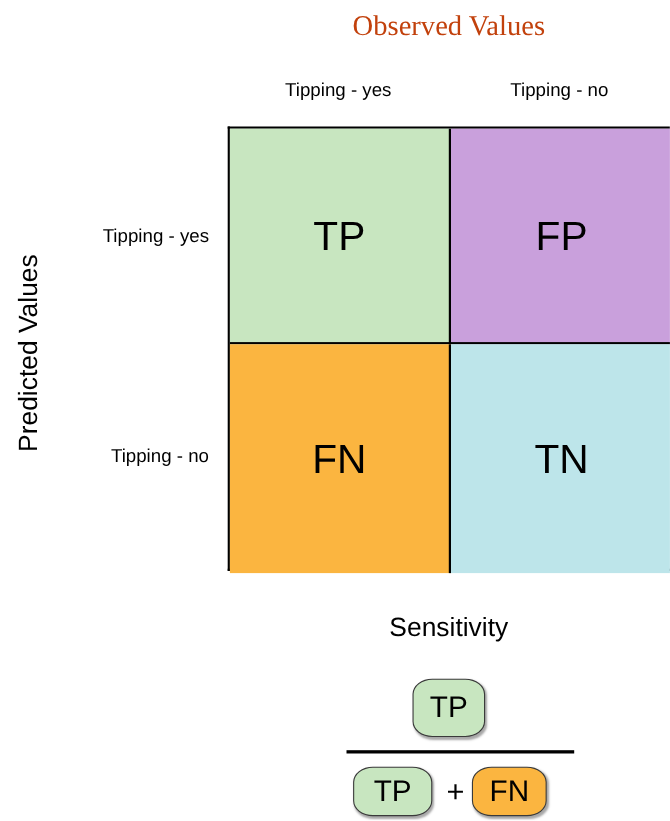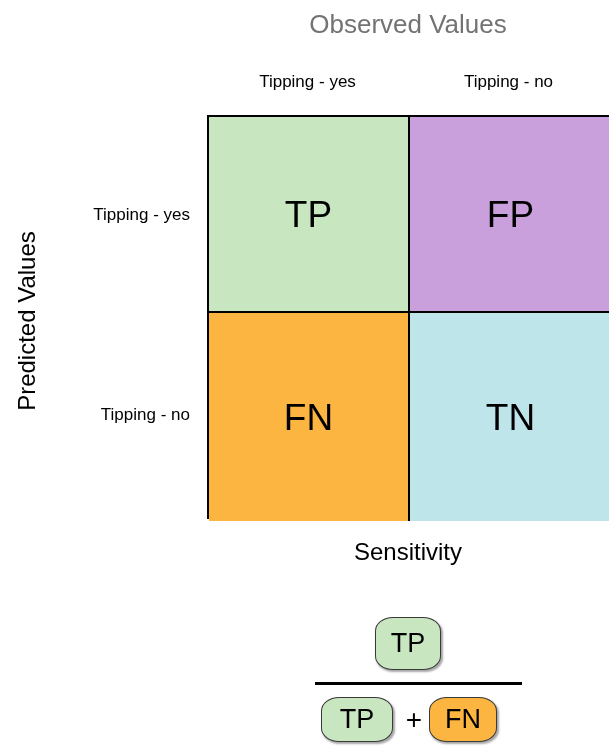--- a/index.html
+++ b/index.html
@@ -19,22 +19,23 @@
 
   
   .observed-title {
     position: absolute;
     left: 207px;
     top: 8px;
     width: 402px;
     text-align: center;
     font-size: 26px;
     line-height: 32px;
-    color: #737373;
-    white-space: nowrap;
+    color: #c2410c;
+    white-space: nowrap;
+    font-family: Liberation Serif, serif;
   }
 
   
   .col-head {
     position: absolute;
     top: 71px;
     font-size: 17px;
     line-height: 22px;
     text-align: center;
     white-space: nowrap;
@@ -95,21 +96,21 @@
   }
   .cell-tp { background: #c8e6c0; border-right: 2px solid #000; border-bottom: 2px solid #000; }
   .cell-fp { background: #c9a0dc; border-bottom: 2px solid #000; }
   .cell-fn { background: #fbb540; border-right: 2px solid #000; }
   .cell-tn { background: #bde5ea; }
 
   
   .sensitivity-title {
     position: absolute;
     left: 207px;
-    top: 537px;
+    top: 556px;
     width: 402px;
     text-align: center;
     font-size: 24px;
     line-height: 30px;
     white-space: nowrap;
   }
 
   .formula {
     position: absolute;
     left: 207px;

